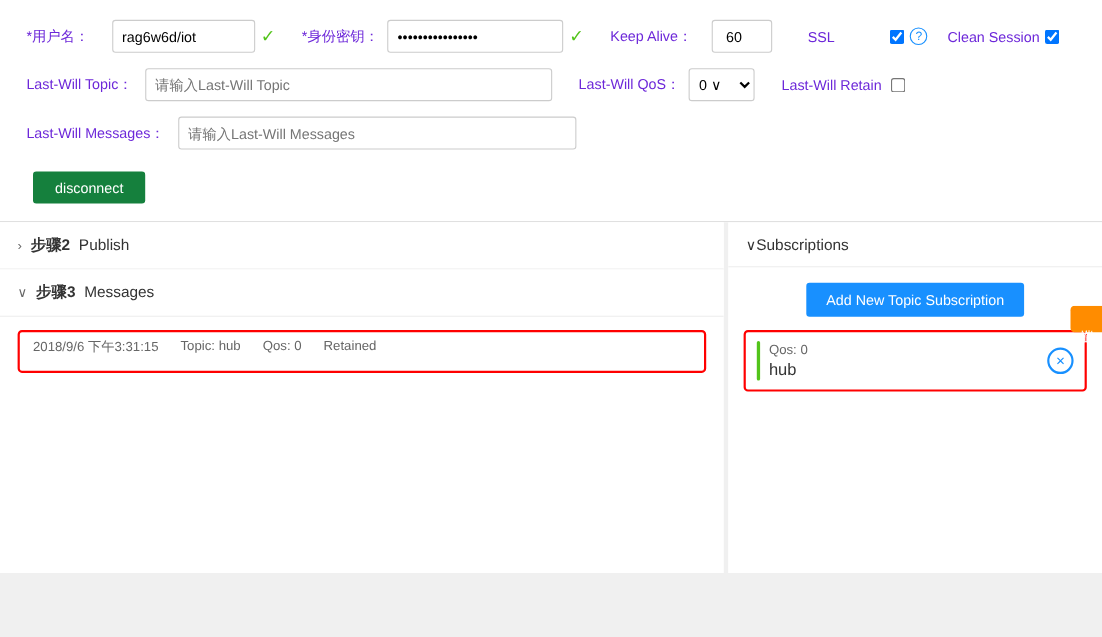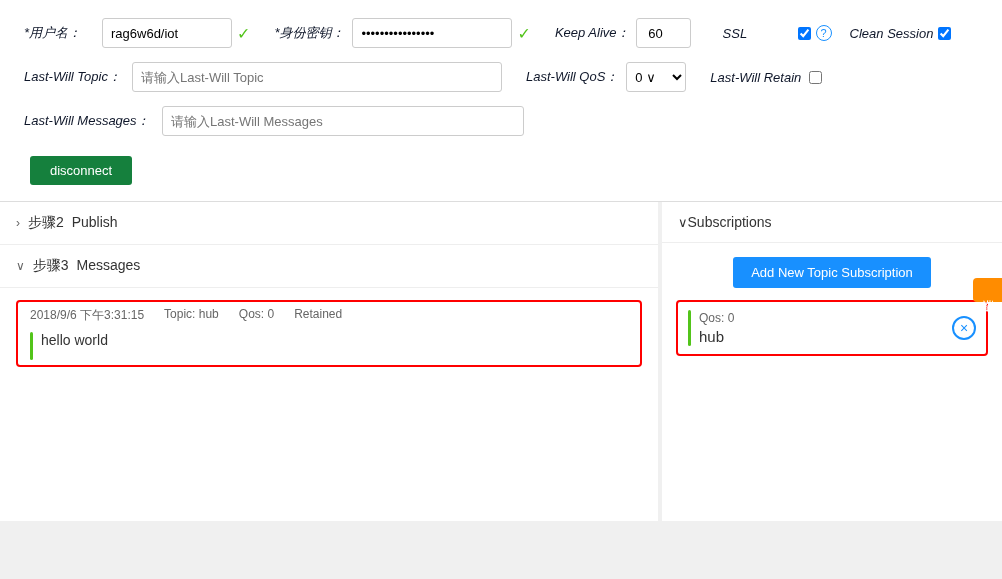--- a/index.html
+++ b/index.html
@@ -13,24 +13,23 @@
 
     .form-row {
       display: flex;
       align-items: center;
       margin-bottom: 14px;
       flex-wrap: wrap;
       gap: 8px;
     }
 
     .form-label {
-      color: #0f172a;
+      color: #6d28d9;
       min-width: 70px;
       font-size: 13px;
-      font-style: italic;
     }
 
     .form-input {
       border: 1px solid #ccc;
       border-radius: 3px;
       padding: 2px 8px;
       font-size: 13px;
       outline: none;
       height: 30px;
     }
@@ -42,21 +41,21 @@
     }
 
     .check-icon {
       color: #52c41a;
       font-size: 16px;
     }
 
     .keepalive-group {
       display: flex;
       align-items: center;
-      gap: 6px;
+      gap: 18px;
       margin-left: 16px;
     }
 
     .keepalive-input {
       width: 55px;
       text-align: center;
     }
 
     .ssl-group {
       display: flex;
@@ -160,21 +159,21 @@
       color: #666;
     }
 
     .section-title {
       font-size: 14px;
       font-weight: 500;
       color: #333;
     }
 
     .step-num {
-      font-weight: normal;
+      font-weight: bold;
       margin-right: 4px;
     }
 
     .messages-area {
       padding: 12px 16px;
     }
 
     .message-card {
       border: 2px solid red;
       border-radius: 4px;
@@ -380,24 +379,20 @@
     </div>
 
     <div class="messages-area">
       <div class="message-card">
         <div class="message-meta">
           <span>2018/9/6 下午3:31:15</span>
           <span>Topic: hub</span>
           <span>Qos: 0</span>
           <span>Retained</span>
         </div>
-        <div class="message-body">
-          <div class="green-bar"></div>
-          <span class="message-text">hello world</span>
-        </div>
       </div>
     </div>
   </div>
 
   <div class="right-panel">
     <div class="subscriptions-header">
       <span class="chevron">∨</span>
       <span class="section-title" style="margin-left:0;">Subscriptions</span>
     </div>
 

